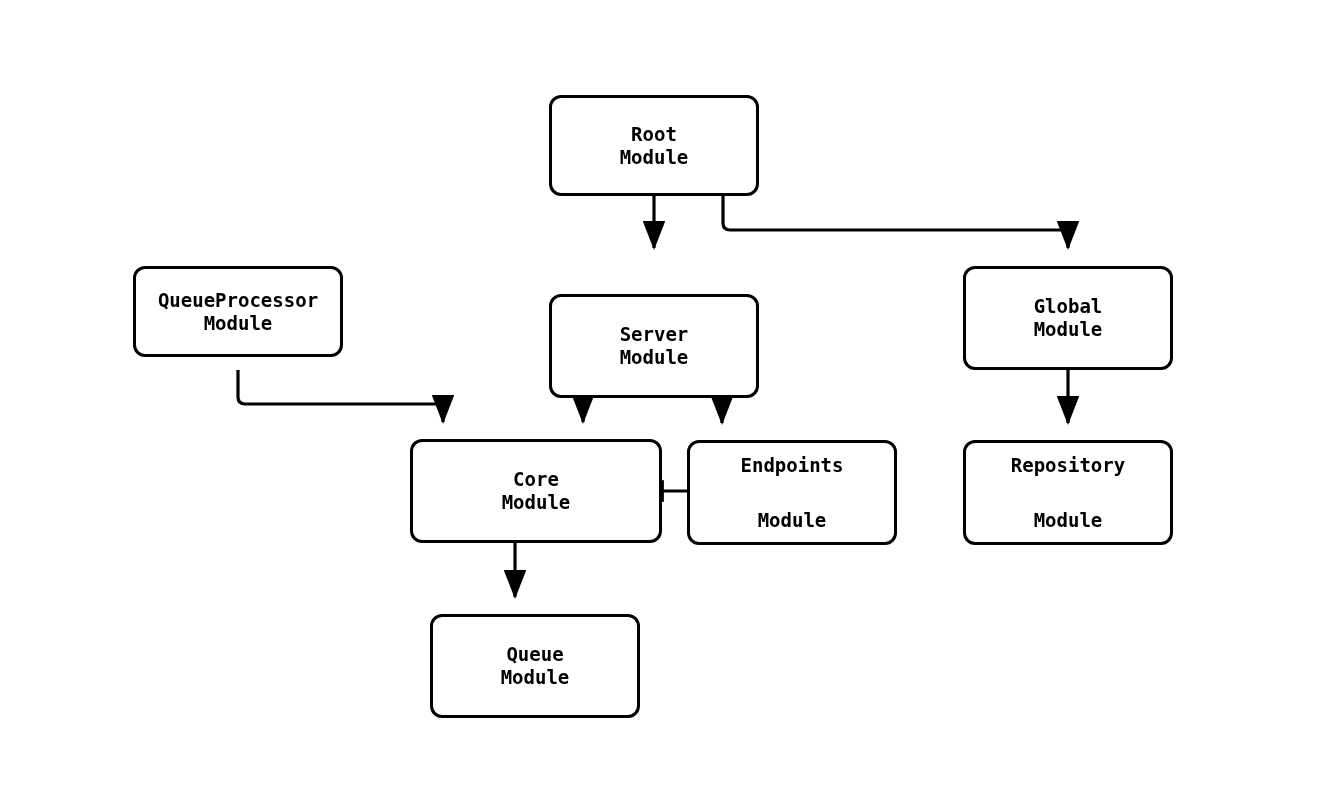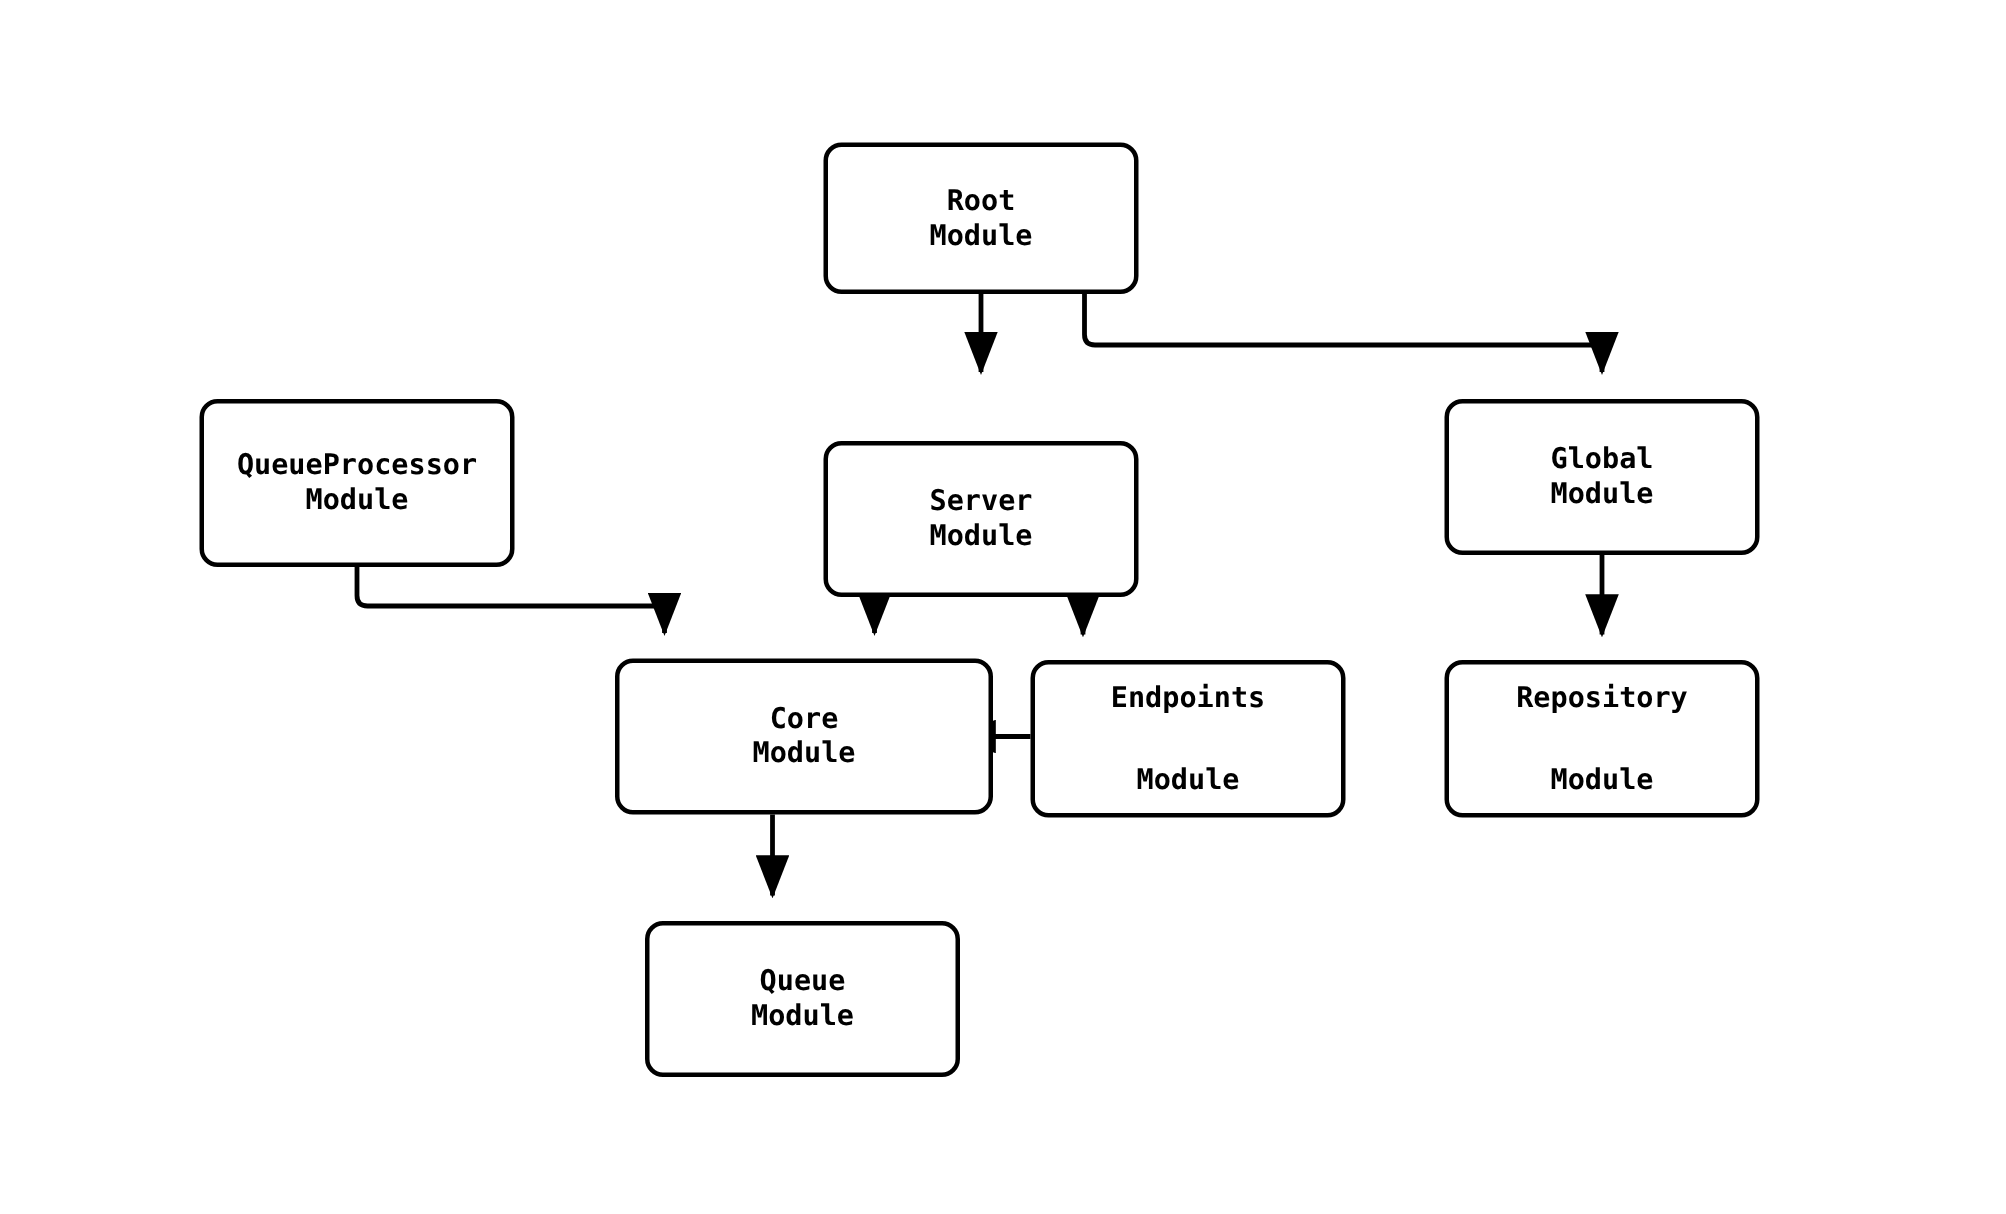--- a/index.html
+++ b/index.html
@@ -77,21 +77,21 @@
     <path d="M 1068 370 L 1068 423" fill="none" stroke="#000000" stroke-width="3.2" marker-end="url(#arrowhead)"></path>
 
     <path d="M 515 543 L 515 597" fill="none" stroke="#000000" stroke-width="3.2" marker-end="url(#arrowhead)"></path>
   </svg>
 
   <div class="node-box" style="left:549px; top:95px; width:210px; height:101px;">
     <span class="node-line">Root</span>
     <span class="node-line">Module</span>
   </div>
 
-  <div class="node-box" style="left:133px; top:266px; width:210px; height:112px;">
+  <div class="node-box" style="left:133px; top:266px; width:210px; height:91px;">
     <span class="node-line">QueueProcessor</span>
     <span class="node-line">Module</span>
   </div>
 
   <div class="node-box" style="left:549px; top:266px; width:210px; height:104px;margin-top:28px;">
     <span class="node-line">Server</span>
     <span class="node-line">Module</span>
   </div>
 
   <div class="node-box" style="left:963px; top:266px; width:210px; height:104px;">

